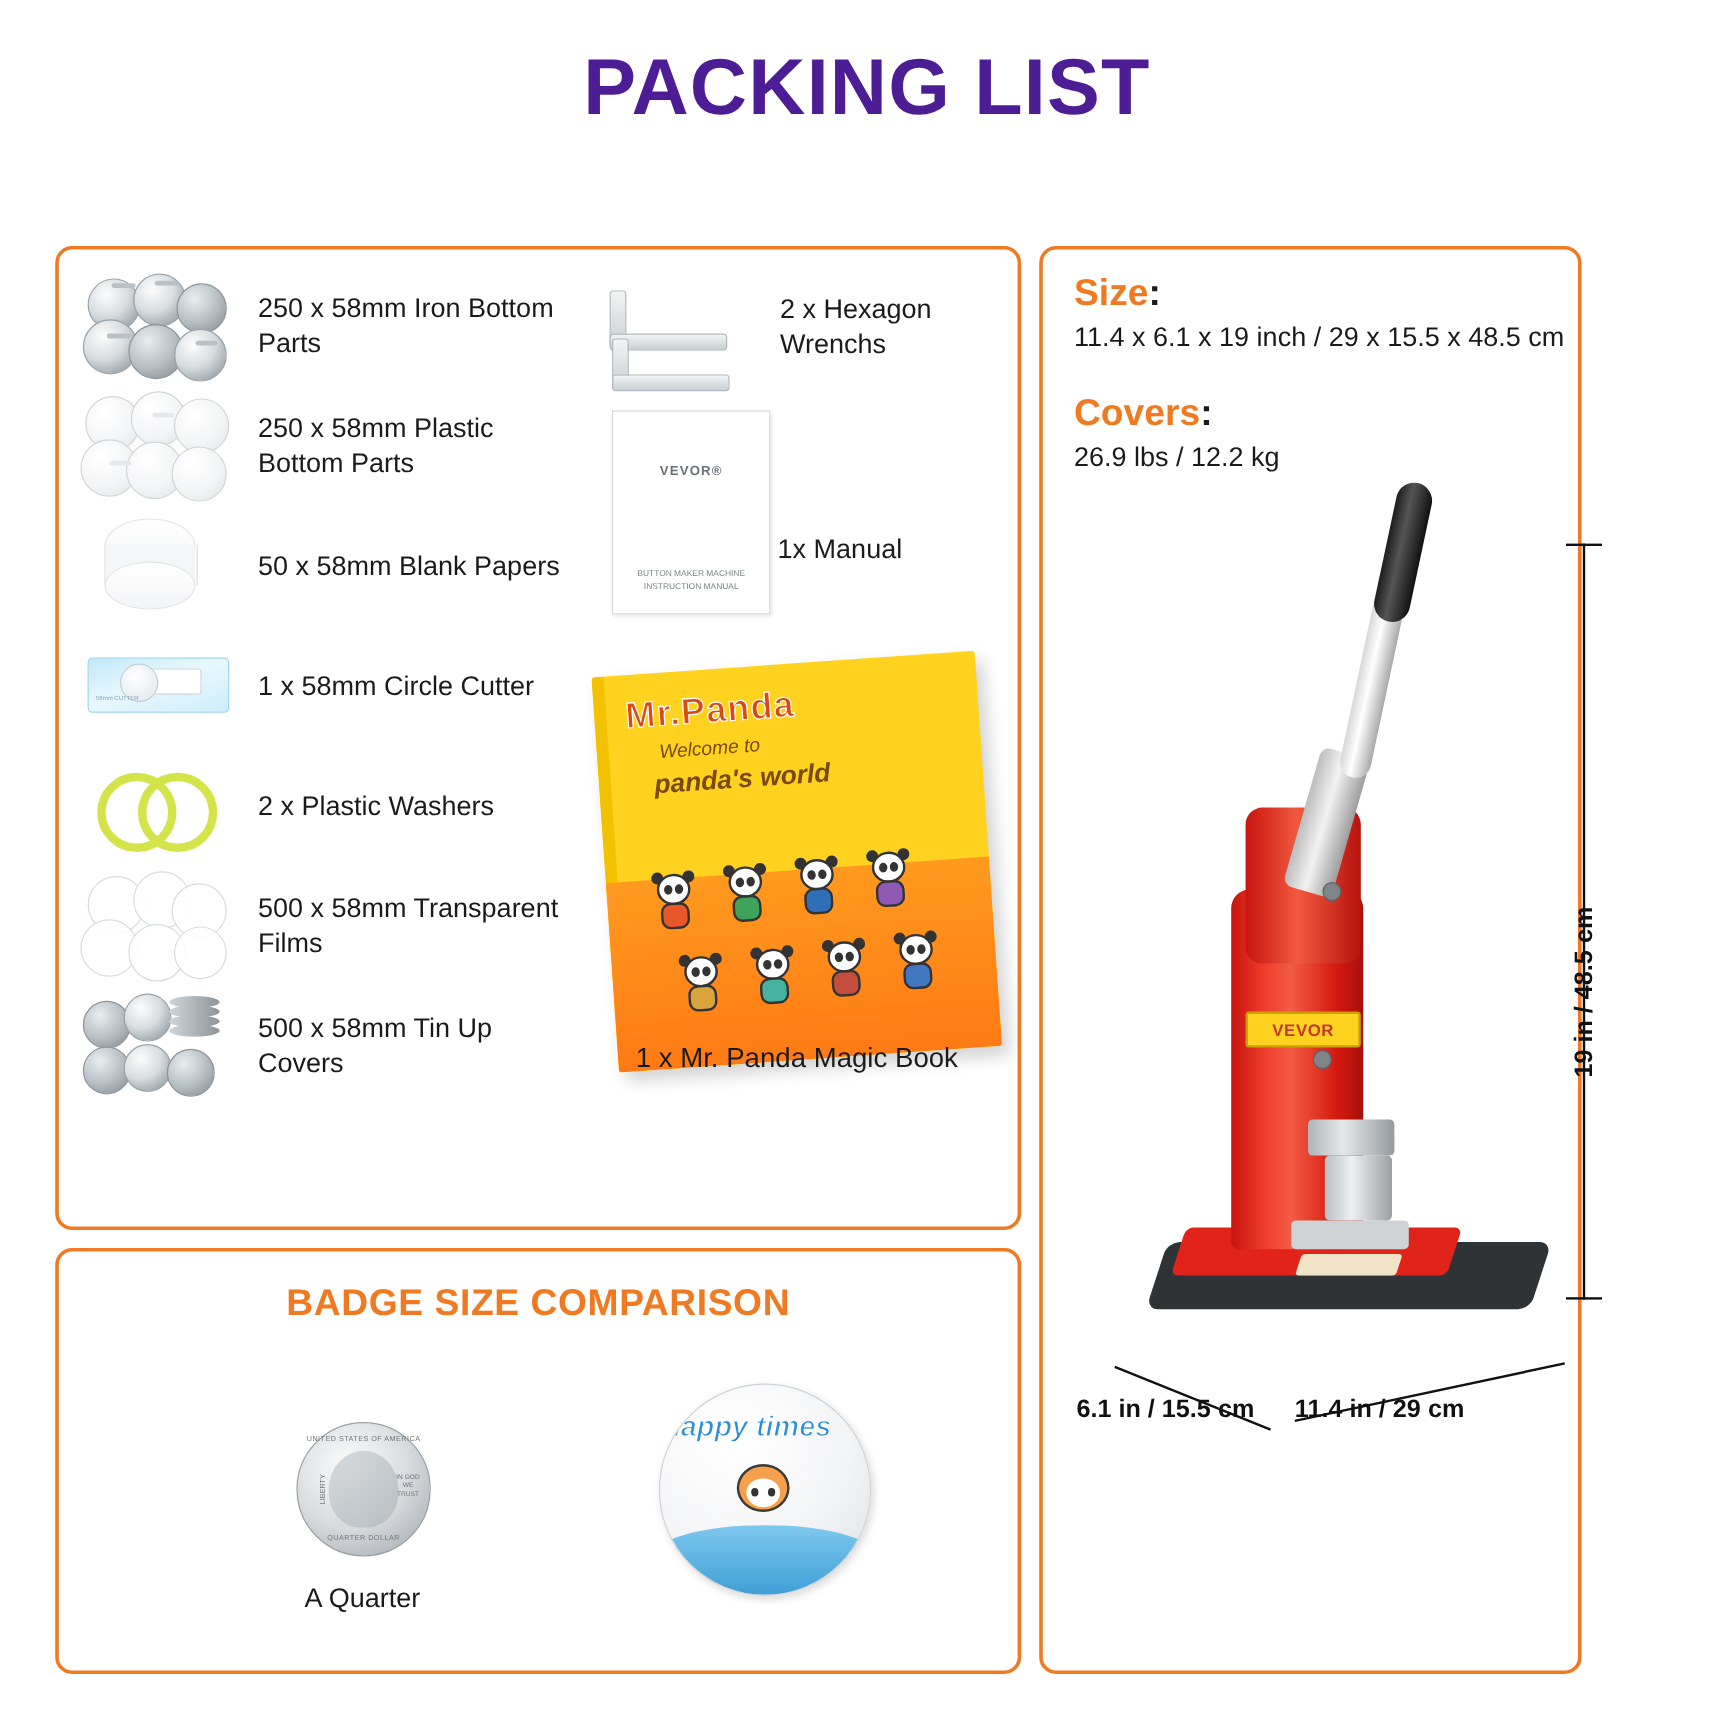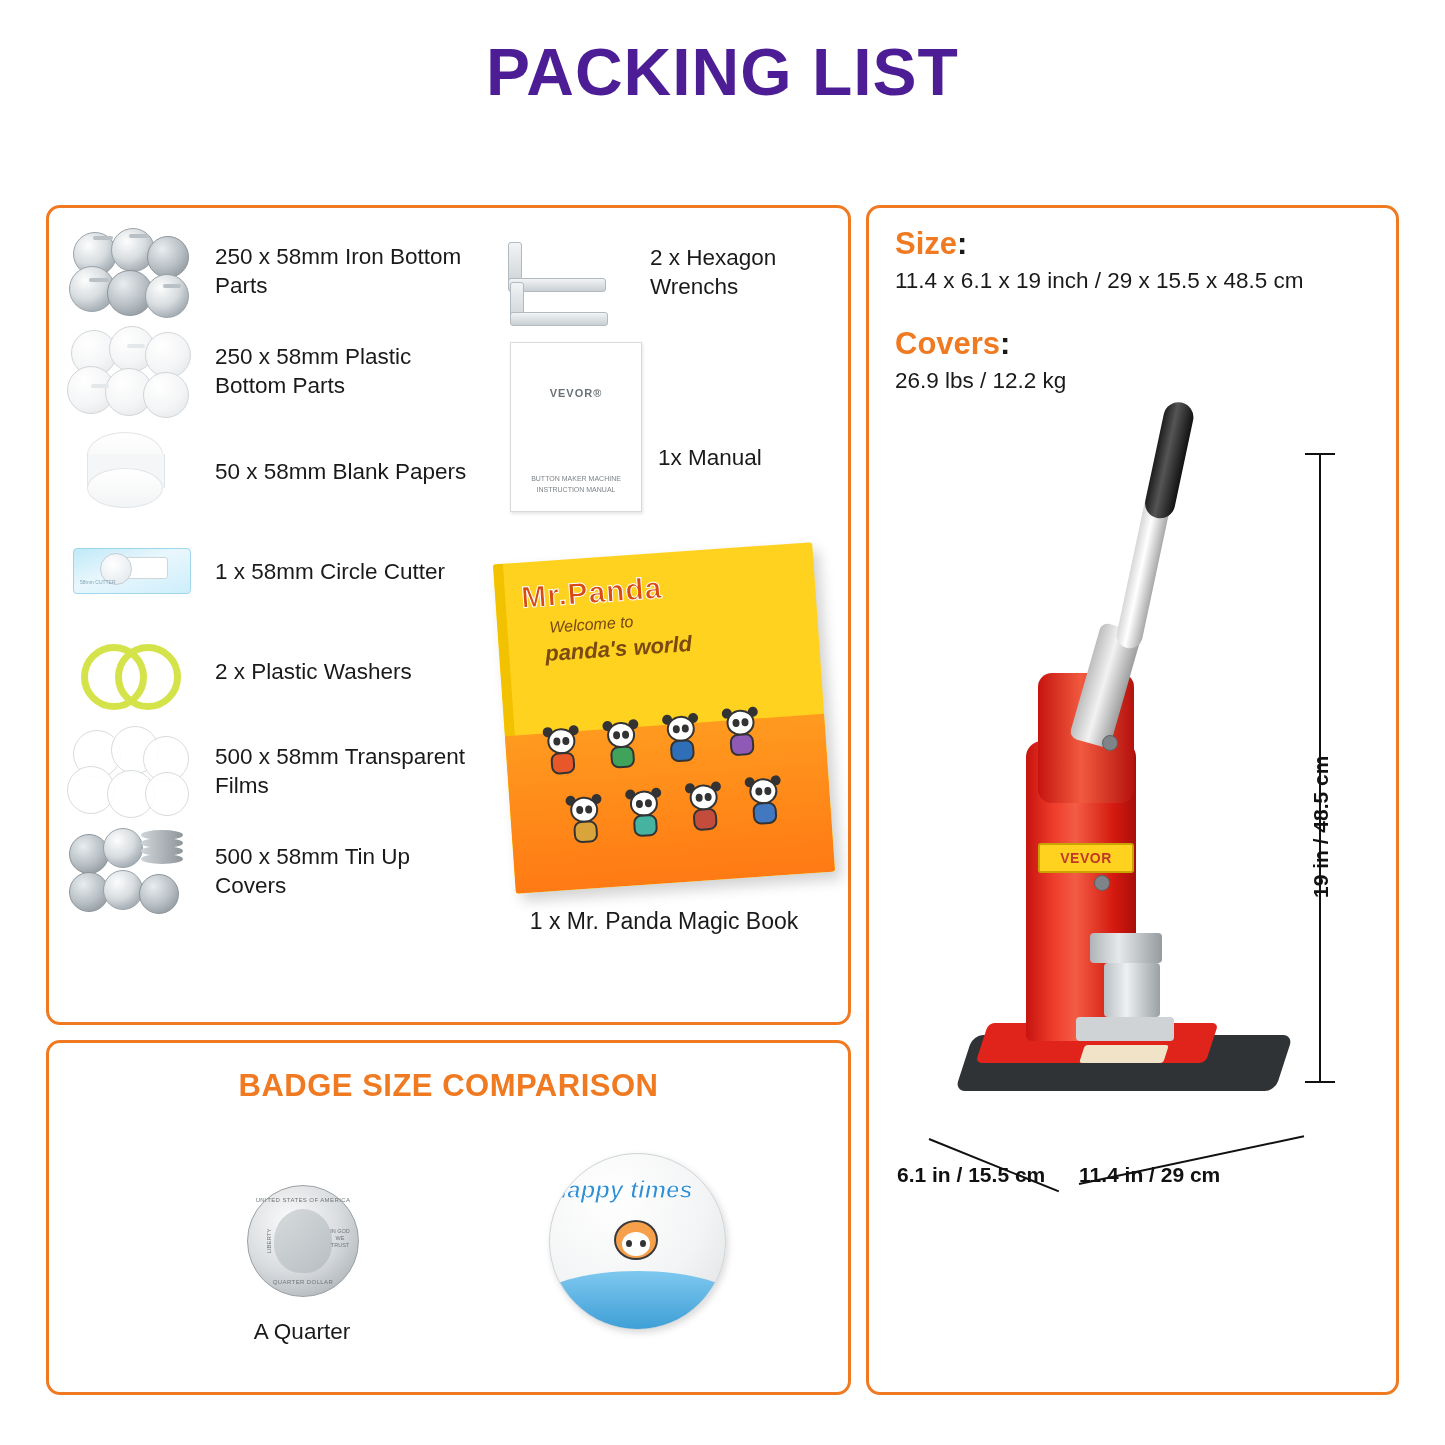--- a/index.html
+++ b/index.html
@@ -119,21 +119,21 @@
   .panda{
     position:absolute;width:40px;height:48px;
   }
   .panda .head{position:absolute;left:6px;top:0;width:28px;height:26px;border-radius:50%;background:#fff;border:2px solid #333;box-sizing:border-box;}
   .panda .ear{position:absolute;width:10px;height:10px;border-radius:50%;background:#333;top:-2px;}
   .panda .eye{position:absolute;width:7px;height:8px;border-radius:50%;background:#333;top:9px;}
   .panda .body{position:absolute;left:8px;top:24px;width:24px;height:22px;border-radius:8px;background:#fff;border:2px solid #333;box-sizing:border-box;}
 
   
   .book-caption{
-    position:absolute;left:440px;top:700px;width:350px;text-align:center;
+    position:absolute;left:440px;top:660px;width:350px;text-align:center;
     font-size:23px;color:#1a1a1a;
   }
 
   
   #panel-badge{left:46px;top:1040px;width:805px;height:355px;}
   .badge-title{
     text-align:center;font-size:31px;font-weight:bold;color:#f07a22;margin-top:25px;letter-spacing:.5px;
   }
   .coin{
     position:absolute;left:198px;top:142px;width:110px;height:110px;border-radius:50%;
@@ -162,21 +162,21 @@
     font-size:24px;font-weight:bold;font-style:italic;color:#2f8fd4;-webkit-text-stroke:1px #fff;
   }
   .badge .bwave{position:absolute;left:-10px;right:-10px;bottom:0;height:58px;background:linear-gradient(180deg,#7ec8ef,#3f9fd6);border-radius:50% 50% 0 0;}
   .badge .bchar{position:absolute;left:56px;top:62px;width:62px;height:62px;}
   .badge .bchar .h{position:absolute;left:8px;top:4px;width:44px;height:40px;border-radius:50%;background:#f6a04b;border:2px solid #3a3a3a;box-sizing:border-box;}
   .badge .bchar .f{position:absolute;left:16px;top:16px;width:28px;height:24px;border-radius:50%;background:#fff;}
   .badge .bchar .e{position:absolute;width:6px;height:7px;border-radius:50%;background:#333;top:24px;}
   .caption{position:absolute;font-size:22.5px;color:#1a1a1a;text-align:center;}
 
   
-  #panel-right{left:866px;top:205px;width:533px;height:1190px;}
+  #panel-right{left:866px;top:205px;width:452px;height:1190px;}
   .spec-label{font-size:31px;font-weight:bold;color:#f07a22;}
   .spec-colon{color:#1a1a1a;font-weight:bold;}
   .spec-value{font-size:22.5px;color:#1a1a1a;}
   .spec-block{position:absolute;left:26px;}
 
   
   .machine{position:absolute;left:95px;top:235px;width:330px;height:660px;}
   .m-base{position:absolute;left:0;bottom:12px;width:320px;height:56px;background:#2f3336;border-radius:10px;transform:skewX(-18deg);}
   .m-base2{position:absolute;left:18px;bottom:40px;width:230px;height:40px;background:#e0231b;border-radius:6px;transform:skewX(-18deg);}
   .m-body{
@@ -335,21 +335,21 @@
         <div class="arm" style="left:6px;top:76px;width:96px;height:12px;border-radius:3px;"></div>
       </div>
       <div class="item-label" style="position:absolute;left:138px;top:18px;width:190px;">2 x Hexagon Wrenchs</div>
     </div>
 
     <div style="position:relative;height:210px;">
       <div class="manual" style="left:6px;top:6px;width:130px;height:168px;">
         <div class="brand">VEVOR®</div>
         <div class="cap">BUTTON MAKER MACHINE INSTRUCTION MANUAL</div>
       </div>
-      <div class="item-label" style="position:absolute;left:146px;top:108px;text-align:center;">1x Manual</div>
+      <div class="item-label" style="position:absolute;left:136px;top:108px;text-align:center;">1x Manual</div>
     </div>
   </div>
 
   <div class="book">
     <div class="spine"></div>
     <div class="bottomband"></div>
     <div class="title">Mr.Panda</div>
     <div class="sub1">Welcome to</div>
     <div class="sub2">panda's world</div>
 

